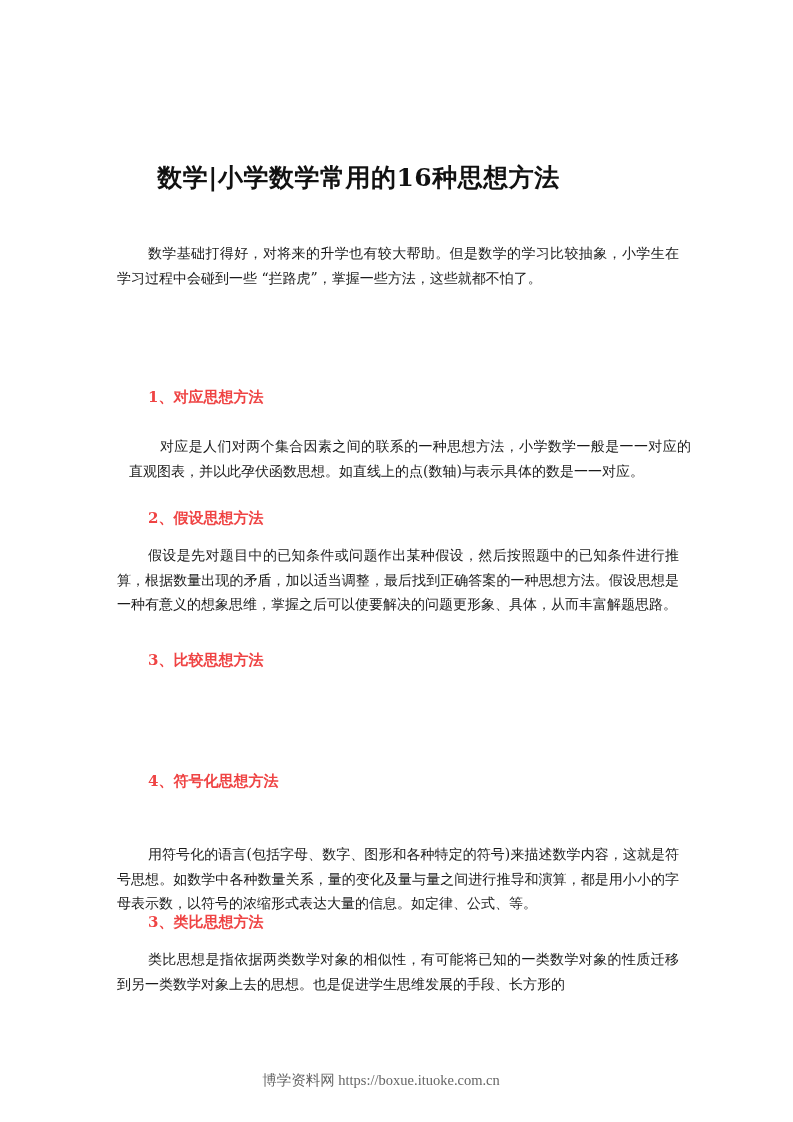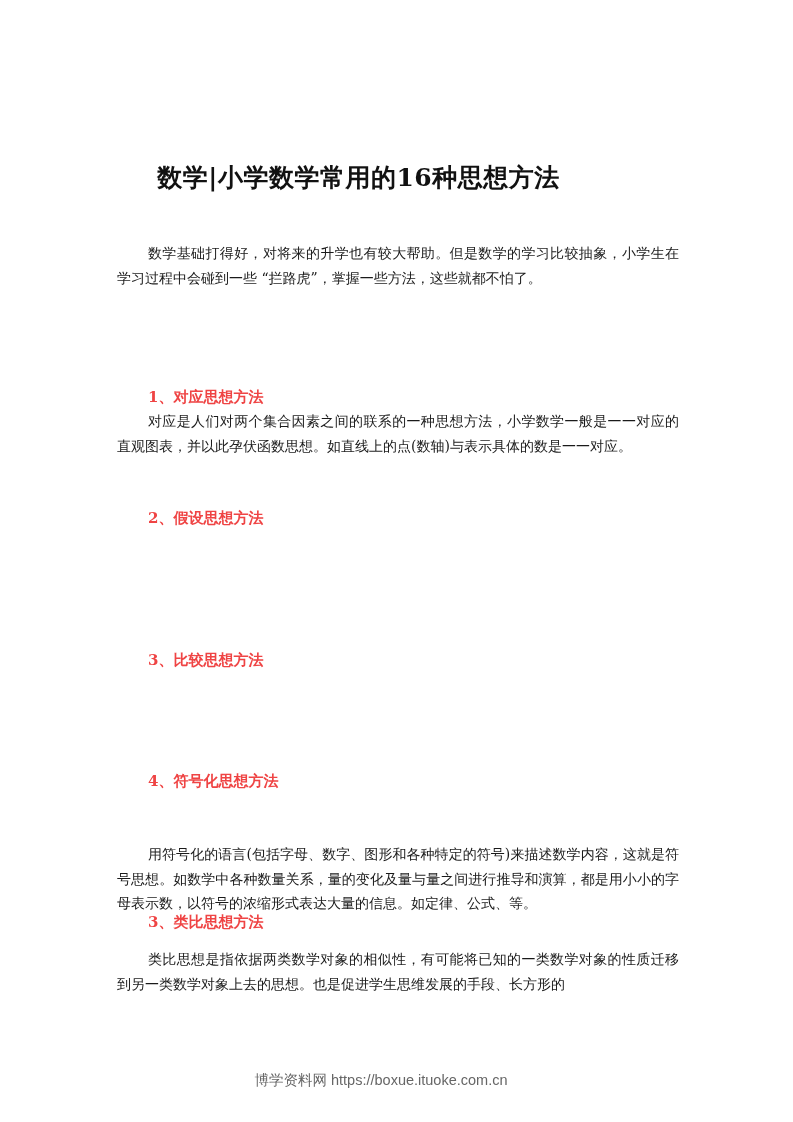--- a/index.html
+++ b/index.html
@@ -50,39 +50,40 @@
     font-weight: bold;
     line-height: 24px;
     color: #ef4444;
   }
   .footer {
     position: absolute;
     left: 0;
     width: 762px;
     top: 1070px;
     text-align: center;
-    font-family: Liberation Sans, sans-serif;
+    font-family: Liberation Serif, serif;
     font-size: 14.5px;
     color: #666666;
     line-height: 20px;
   }
 </style>
 </head>
 <body>
 
 <div class="page">
 
   <div class="title">数学|小学数学常用的16种思想方法</div>
 
   <p class="para" style="top:241px;">数学基础打得好，对将来的升学也有较大帮助。但是数学的学习比较抽象，小学生在学习过程中会碰到一些 “拦路虎”，掌握一些方法，这些就都不怕了。</p>
 
   <div class="heading" style="top:385px;">1、对应思想方法</div>
-  <p class="para" style="top:409px;">对应是人们对两个集合因素之间的联系的一种思想方法，小学数学一般是一一对应的直观图表，并以此孕伏函数思想。如直线上的点(数轴)与表示具体的数是一一对应。</p>
+  <p class="para" style="top:434px;margin-left:12px;">对应是人们对两个集合因素之间的联系的一种思想方法，小学数学一般是一一对应的直观图表，并以此孕伏函数思想。如直线上的点(数轴)与表示具体的数是一一对应。</p>
 
   <div class="heading" style="top:506px;">2、假设思想方法</div>
+  <p class="para" style="top:543px;">假设是先对题目中的已知条件或问题作出某种假设，然后按照题中的已知条件进行推算，根据数量出现的矛盾，加以适当调整，最后找到正确答案的一种思想方法。假设思想是一种有意义的想象思维，掌握之后可以使要解决的问题更形象、具体，从而丰富解题思路。</p>
 
   <div class="heading" style="top:648px;">3、比较思想方法</div>
 
   <div class="heading" style="top:769px;">4、符号化思想方法</div>
   <p class="para" style="top:842px;">用符号化的语言(包括字母、数字、图形和各种特定的符号)来描述数学内容，这就是符号思想。如数学中各种数量关系，量的变化及量与量之间进行推导和演算，都是用小小的字母表示数，以符号的浓缩形式表达大量的信息。如定律、公式、等。</p>
 
   <div class="heading" style="top:910px;">3、类比思想方法</div>
   <p class="para" style="top:947px;">类比思想是指依据两类数学对象的相似性，有可能将已知的一类数学对象的性质迁移到另一类数学对象上去的思想。也是促进学生思维发展的手段、长方形的</p>
 
   <div class="footer">博学资料网 https://boxue.ituoke.com.cn</div>

